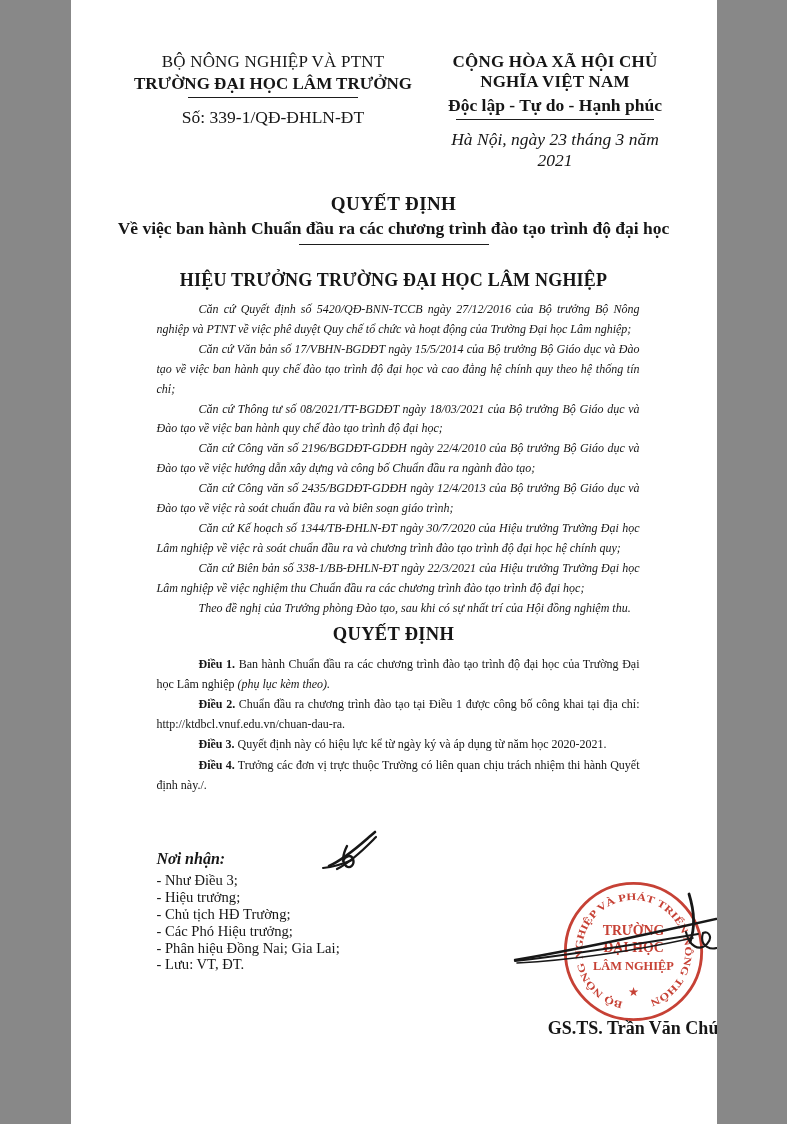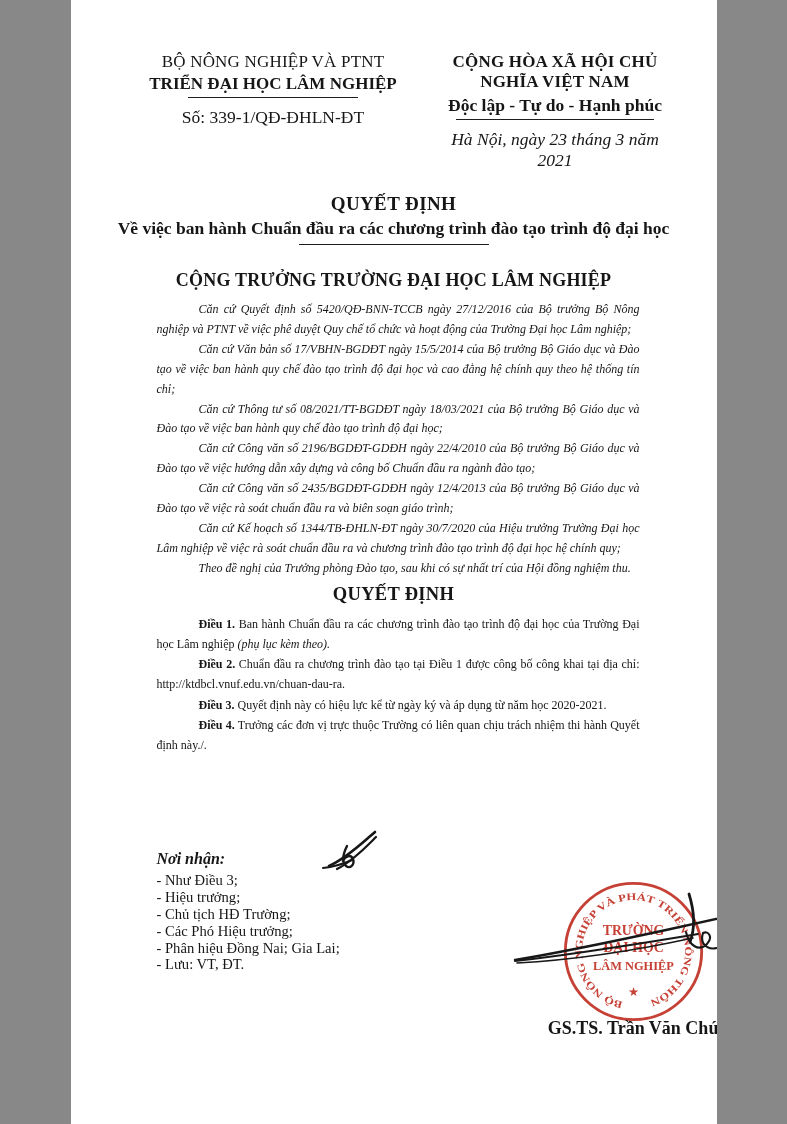--- a/index.html
+++ b/index.html
@@ -49,46 +49,47 @@
   .squiggle{position:absolute;left:248px;top:828px;width:62px;height:44px;}
 </style>
 </head>
 <body>
 
 <div class="page">
 
   <div class="header">
     <div class="header-left">
       <div class="org-parent">BỘ NÔNG NGHIỆP VÀ PTNT</div>
-      <div class="org-name">TRIỂN ĐẠI HỌC LÂM NGHIỆP</div>
+      <div class="org-name">TRƯỜNG ĐẠI HỌC LÂM TRƯỞNG</div>
       <div class="rule rule-left"></div>
       <div class="doc-number">Số: 339-1/QĐ-ĐHLN-ĐT</div>
     </div>
     <div class="header-right">
       <div class="national-title">CỘNG HÒA XÃ HỘI CHỦ NGHĨA VIỆT NAM</div>
       <div class="national-motto">Độc lập - Tự do - Hạnh phúc</div>
       <div class="rule rule-right"></div>
       <div class="place-date">Hà Nội, ngày 23 tháng 3 năm 2021</div>
     </div>
   </div>
 
   <div class="title-block">
     <div class="doc-type">QUYẾT ĐỊNH</div>
     <div class="doc-subject">Về việc ban hành Chuẩn đầu ra các chương trình đào tạo trình độ đại học</div>
     <div class="rule-subject"></div>
   </div>
-  <div class="issuer">CỘNG TRƯỞNG TRƯỜNG ĐẠI HỌC LÂM NGHIỆP</div>
+  <div class="issuer">HIỆU TRƯỞNG TRƯỜNG ĐẠI HỌC LÂM NGHIỆP</div>
 
   <div class="body-text recitals">
       <p>Căn cứ Quyết định số 5420/QĐ-BNN-TCCB ngày 27/12/2016 của Bộ trưởng Bộ Nông nghiệp và PTNT về việc phê duyệt Quy chế tổ chức và hoạt động của Trường Đại học Lâm nghiệp;</p>
       <p>Căn cứ Văn bản số 17/VBHN-BGDĐT ngày 15/5/2014 của Bộ trưởng Bộ Giáo dục và Đào tạo về việc ban hành quy chế đào tạo trình độ đại học và cao đẳng hệ chính quy theo hệ thống tín chỉ;</p>
       <p>Căn cứ Thông tư số 08/2021/TT-BGDĐT ngày 18/03/2021 của Bộ trưởng Bộ Giáo dục và Đào tạo về việc ban hành quy chế đào tạo trình độ đại học;</p>
       <p>Căn cứ Công văn số 2196/BGDĐT-GDĐH ngày 22/4/2010 của Bộ trưởng Bộ Giáo dục và Đào tạo về việc hướng dẫn xây dựng và công bố Chuẩn đầu ra ngành đào tạo;</p>
       <p>Căn cứ Công văn số 2435/BGDĐT-GDĐH ngày 12/4/2013 của Bộ trưởng Bộ Giáo dục và Đào tạo về việc rà soát chuẩn đầu ra và biên soạn giáo trình;</p>
       <p>Căn cứ Kế hoạch số 1344/TB-ĐHLN-ĐT ngày 30/7/2020 của Hiệu trưởng Trường Đại học Lâm nghiệp về việc rà soát chuẩn đầu ra và chương trình đào tạo trình độ đại học hệ chính quy;</p>
+      <p>Căn cứ Biên bản số 338-1/BB-ĐHLN-ĐT ngày 22/3/2021 của Hiệu trưởng Trường Đại học Lâm nghiệp về việc nghiệm thu Chuẩn đầu ra các chương trình đào tạo trình độ đại học;</p>
       <p>Theo đề nghị của Trưởng phòng Đào tạo, sau khi có sự nhất trí của Hội đồng nghiệm thu.</p>
     </div>
 
   <div class="decision-heading">QUYẾT ĐỊNH</div>
 
   <div class="body-text articles">
       <p><span class="art-label">Điều 1.</span><span> Ban hành Chuẩn đầu ra các chương trình đào tạo trình độ đại học của Trường Đại học Lâm nghiệp </span><span class="art-em">(phụ lục kèm theo).</span></p>
       <p><span class="art-label">Điều 2.</span><span> Chuẩn đầu ra chương trình đào tạo tại Điều 1 được công bố công khai tại địa chỉ: http://ktdbcl.vnuf.edu.vn/chuan-dau-ra.</span><span class="art-em"></span></p>
       <p><span class="art-label">Điều 3.</span><span> Quyết định này có hiệu lực kể từ ngày ký và áp dụng từ năm học 2020-2021.</span><span class="art-em"></span></p>
       <p><span class="art-label">Điều 4.</span><span> Trưởng các đơn vị trực thuộc Trường có liên quan chịu trách nhiệm thi hành Quyết định này./.</span><span class="art-em"></span></p>

